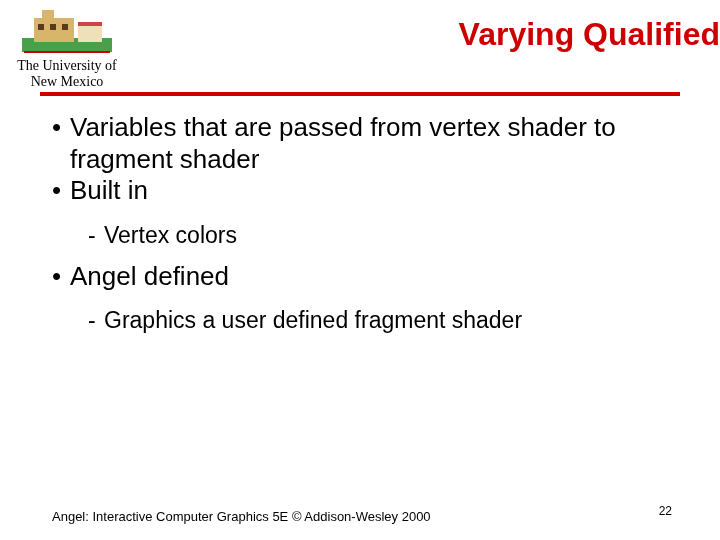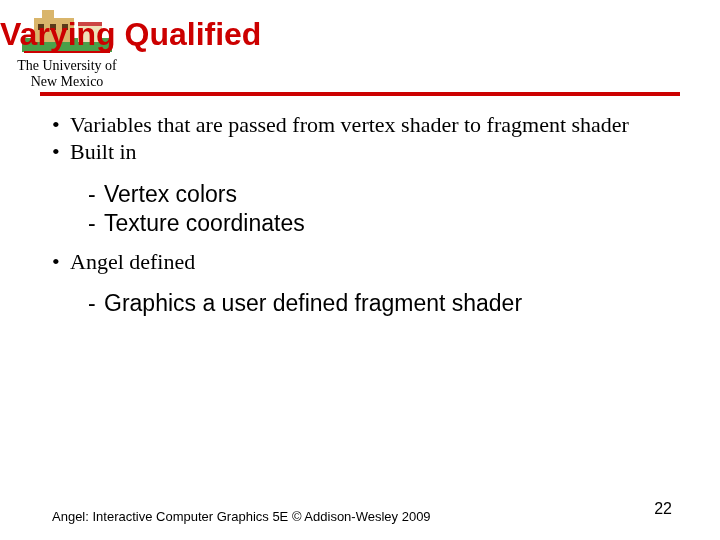--- a/index.html
+++ b/index.html
@@ -28,47 +28,46 @@
     font-size: 14px;
     color: #000;
     text-align: center;
     margin-top: 2px;
   }
   .title {
     position: absolute;
     top: 16px;
     left: 0;
     width: 100%;
-    text-align: left;
+    text-align: right;
     font-size: 32px;
     font-weight: bold;
     color: #cc0000;
   }
   .rule {
     position: absolute;
     top: 92px;
     left: 40px;
     width: 640px;
     height: 4px;
     background: #cc0000;
   }
   .content {
     position: absolute;
     top: 112px;
     left: 52px;
     right: 40px;
     color: #000;
   }
   .l1 {
-    font-size: 22px;
+    font-size: 26px;
     line-height: 1.22;
     margin-bottom: 0;
     padding-left: 18px;
     text-indent: -18px;
-    font-family: Liberation Serif, serif;
   }
   .l1 .dot {
     display: inline-block;
     width: 18px;
     text-indent: 0;
   }
   .sub-group {
     margin: 14px 0 10px 36px;
   }
   .l2 {
@@ -86,21 +85,21 @@
     position: absolute;
     bottom: 16px;
     left: 52px;
     font-size: 13px;
     color: #000;
   }
   .page-num {
     position: absolute;
     bottom: 22px;
     right: 48px;
-    font-size: 16px;
+    font-size: 12px;
     color: #000;
   }
 </style>
 </head>
 <body>
 
 <div class="logo-area">
   <div class="logo-img">
     <svg width="90" height="48" viewBox="0 0 90 48">
       <rect x="0" y="30" width="90" height="14" fill="#4aa04a"></rect>
@@ -119,22 +118,21 @@
 
 <div class="title">Varying Qualified</div>
 
 <div class="rule"></div>
 
 <div class="content">
   <div class="l1"><span class="dot">•</span><span>Variables that are passed from vertex shader to fragment shader</span></div>
   <div class="l1"><span class="dot">•</span><span>Built in</span></div>
   <div class="sub-group">
     <div class="l2"><span class="dash">-</span><span>Vertex colors</span></div>
-    <div class="l2"><span class="dash">-</span><span>Texture coordinates</span></div>
   </div>
   <div class="l1"><span class="dot">•</span><span>Angel defined</span></div>
   <div class="sub-group">
     <div class="l2"><span class="dash">-</span><span>Graphics a user defined fragment shader</span></div>
   </div>
 </div>
 
-<div class="footer">Angel: Interactive Computer Graphics 5E © Addison-Wesley 2009</div>
+<div class="footer">Angel: Interactive Computer Graphics 5E © Addison-Wesley 2000</div>
 <div class="page-num">22</div>
 
 </body></html>

